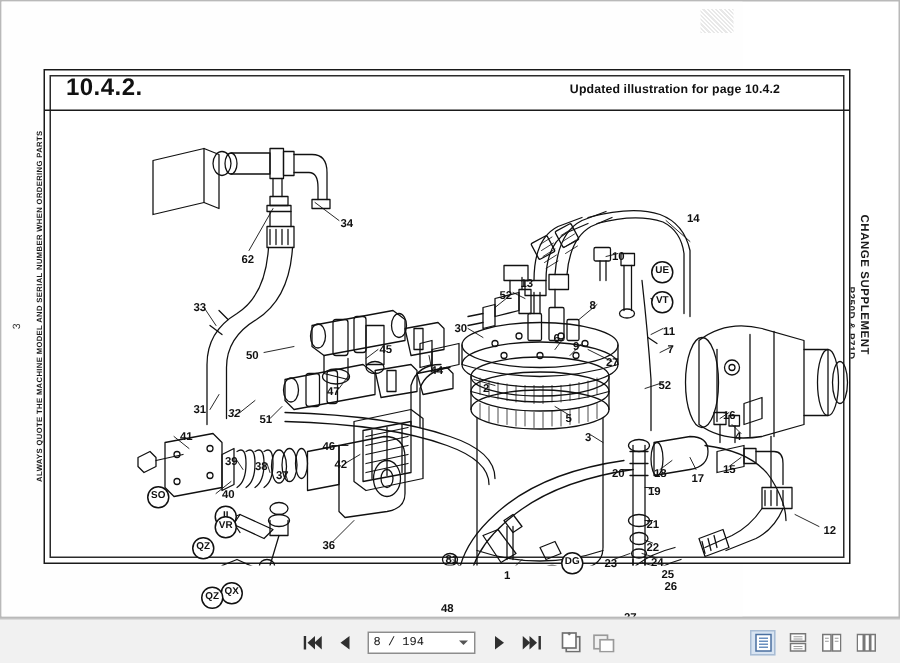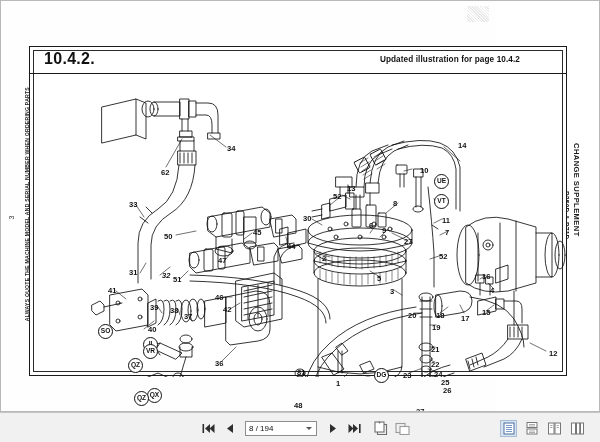--- a/index.html
+++ b/index.html
@@ -117,21 +117,21 @@
   .tb-btn svg { display: block; }
   #page-field {
     display: flex; align-items: center;
     width: 72px; height: 15px;
     background: #fff; border: 1px solid #8d8d8d;
     margin: 0 3px;
     padding: 0 3px;
     position: relative;
   }
   #page-field-value {
-    font-size: 8px; color: #111; font-family: Liberation Sans, sans-serif;
+    font-size: 8px; color: #111; font-family: Liberation Mono, monospace;
   }
   #page-dropdown-arrow {
     position: absolute; right: 4px; top: 5px;
     width: 0; height: 0;
     border-left: 3px solid transparent;
     border-right: 3px solid transparent;
     border-top: 3.5px solid #555;
   }
   #view-group {
     position: absolute; right: 14px; top: 0; height: 30px;
@@ -449,33 +449,33 @@
 
           <div id="part-labels">
               <div class="lbl" style="left: 197px; top: 98px;">34</div>
               <div class="lbl" style="left: 131px; top: 122px;">62</div>
               <div class="lbl" style="left: 99px; top: 154px;">33</div>
               <div class="lbl" style="left: 134px; top: 186px;">50</div>
               <div class="lbl" style="left: 223px; top: 182px;">45</div>
               <div class="lbl" style="left: 188px; top: 210px;">47</div>
               <div class="lbl" style="left: 257px; top: 196px;">44</div>
               <div class="lbl" style="left: 99px; top: 222px;">31</div>
-              <div class="lbl" style="left: 132px; top: 225px; font-style: italic;">32</div>
+              <div class="lbl" style="left: 122px; top: 225px; font-style: italic;">32</div>
               <div class="lbl" style="left: 143px; top: 229px;">51</div>
               <div class="lbl" style="left: 185px; top: 247px;">46</div>
               <div class="lbl" style="left: 193px; top: 259px;">42</div>
-              <div class="lbl" style="left: 78px; top: 240px;">41</div>
+              <div class="lbl" style="left: 90px; top: 240px;">41</div>
               <div class="lbl" style="left: 120px; top: 257px;">39</div>
               <div class="lbl" style="left: 140px; top: 260px;">38</div>
               <div class="lbl" style="left: 154px; top: 266px;">37</div>
               <div class="lbl" style="left: 106px; top: 279px; margin-left: 12px;">40</div>
               <div class="lbl" style="left: 185px; top: 313px;">36</div>
               <div class="lbl" style="left: 303px; top: 146px;">52</div>
               <div class="lbl" style="left: 317px; top: 138px;">13</div>
-              <div class="lbl" style="left: 390px; top: 120px;">10</div>
+              <div class="lbl" style="left: 378px; top: 120px;">10</div>
               <div class="lbl" style="left: 428px; top: 95px;">14</div>
               <div class="lbl" style="left: 273px; top: 168px;">30</div>
               <div class="lbl" style="left: 363px; top: 153px;">8</div>
               <div class="lbl" style="left: 339px; top: 175px;">6</div>
               <div class="lbl" style="left: 352px; top: 180px;">9</div>
               <div class="lbl" style="left: 374px; top: 191px;">27</div>
               <div class="lbl" style="left: 412px; top: 170px;">11</div>
               <div class="lbl" style="left: 415px; top: 182px;">7</div>
               <div class="lbl" style="left: 409px; top: 206px;">52</div>
               <div class="lbl" style="left: 292px; top: 208px;">2</div>

